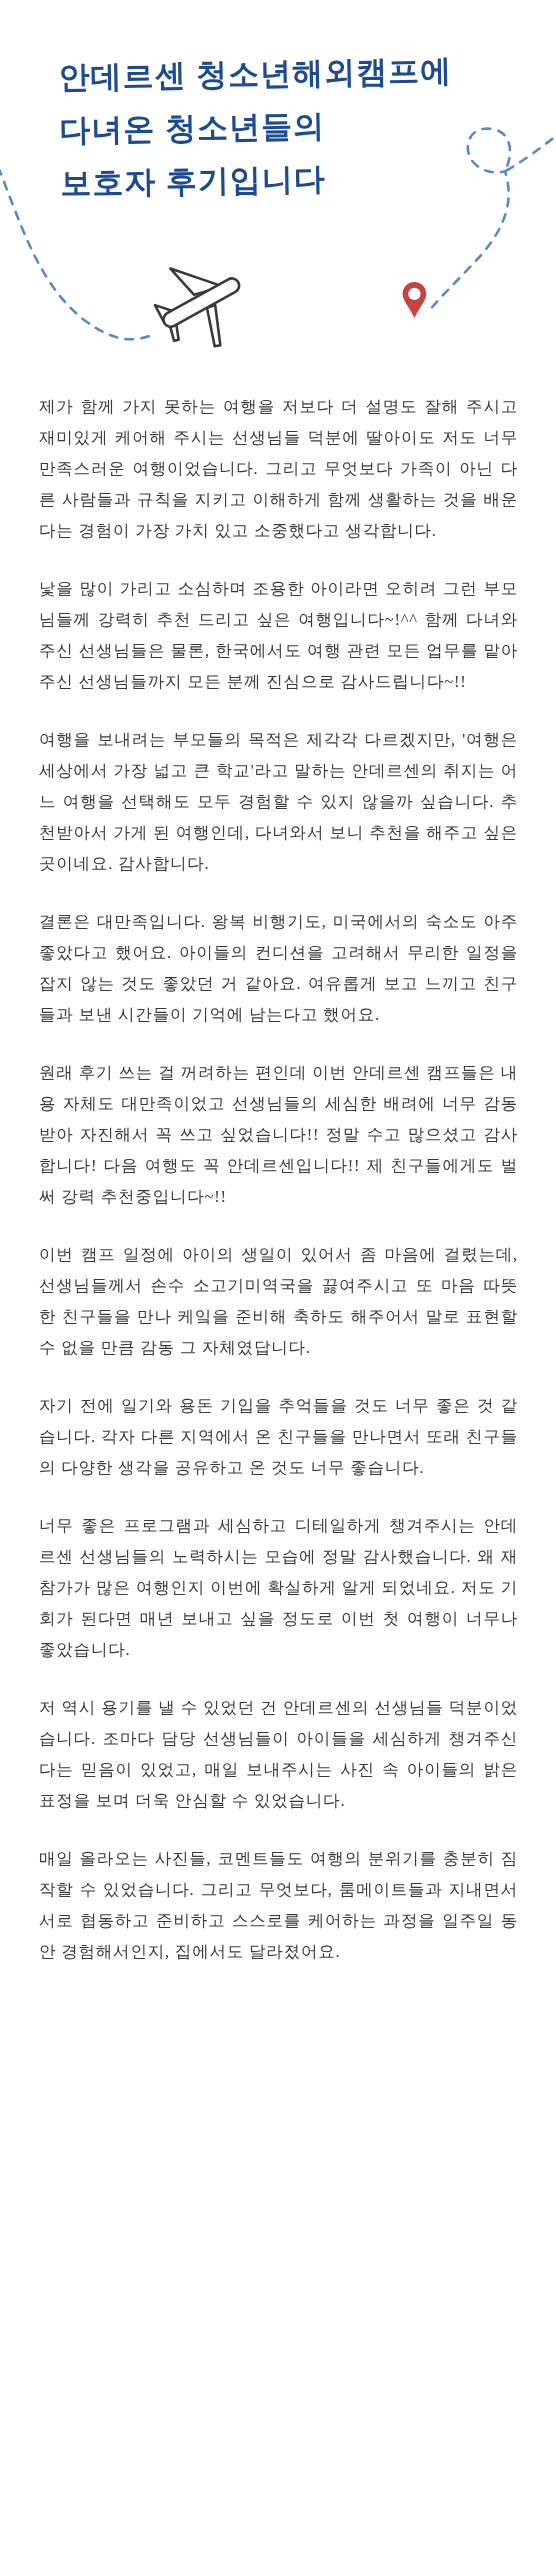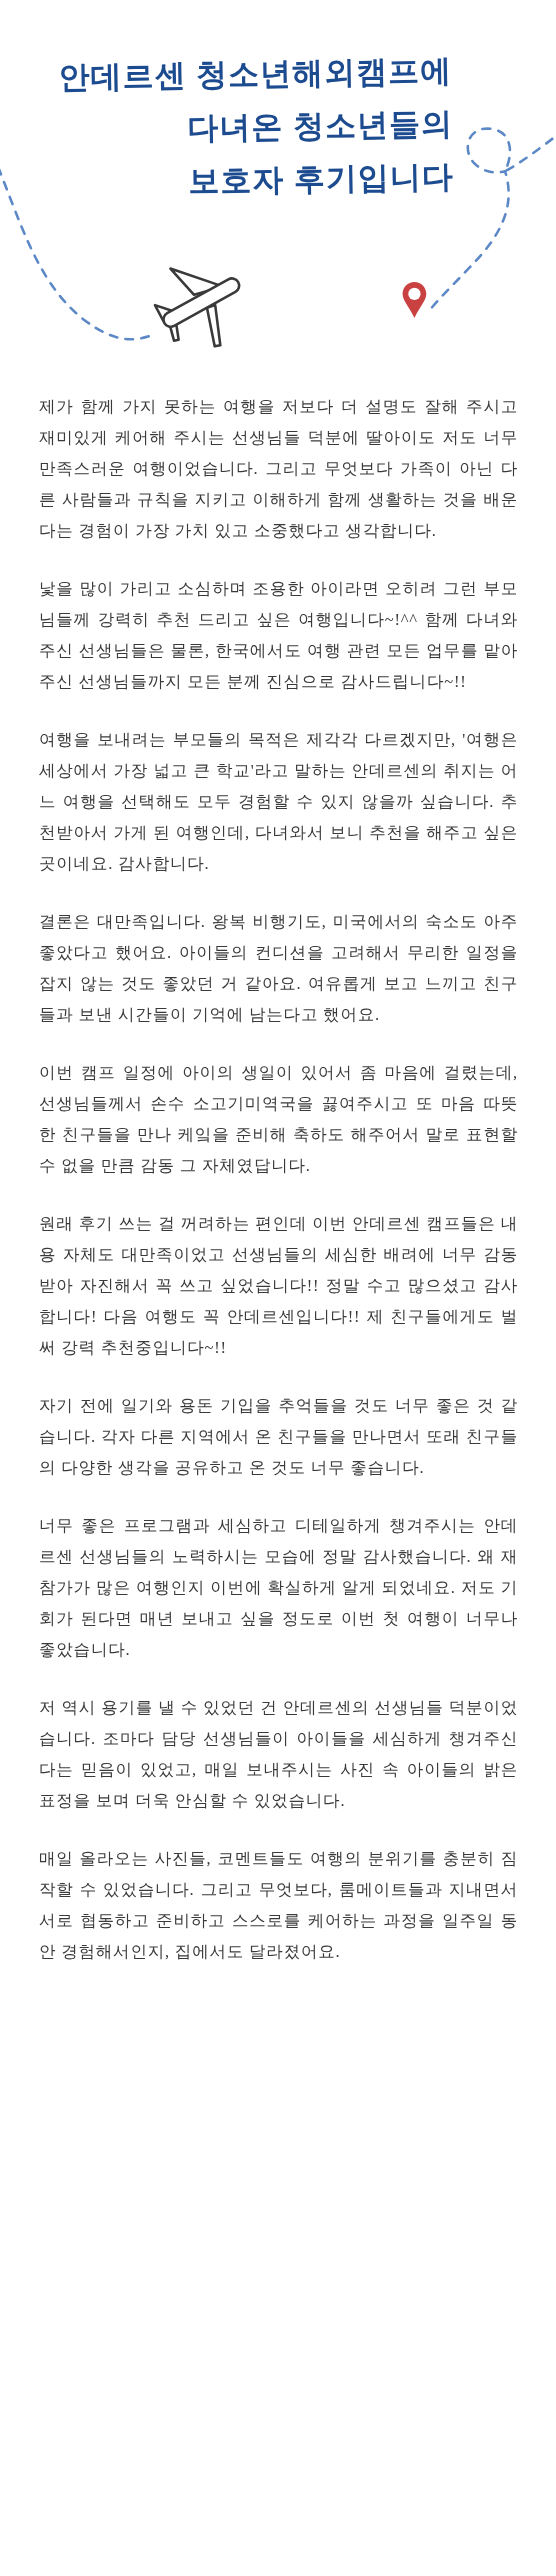--- a/index.html
+++ b/index.html
@@ -1,21 +1,21 @@
 <!DOCTYPE html>
 <html style="font-size:8.2px"><head>
 <meta charset="utf-8">
 <style>
   html,body { margin:0; padding:0; background:#ffffff; }
   .page {
     position:relative; width:556px; height:2707px;
     background:#ffffff; overflow:hidden;
     font-family:"Liberation Serif","DejaVu Serif",serif;
   }
-  header.hero { position:absolute; top:0; left:0; width:556px; height:392px;text-align:right; }
+  header.hero { position:absolute; top:0; left:0; width:556px; height:392px; }
   .title {
     position:absolute; left:58px; top:30px;
     font-family:"Liberation Sans","DejaVu Sans",sans-serif;
     font-weight:700; font-size:31px; line-height:53px;
     color:#1d4b8f; letter-spacing:1px; transform:rotate(-1deg);
     transform-origin:left top; white-space:nowrap;
   }
   .decor { position:absolute; top:0; left:0; width:556px; height:392px; display:block; }
   main.reviews {
     position:absolute; top:391px; left:39px; width:479px;
@@ -65,22 +65,22 @@
         <circle cx="0" cy="-10" r="12" fill="#ffffff"></circle>
       </g>
     </svg>
   </header>
 
   <main class="reviews">
     <p>제가 함께 가지 못하는 여행을 저보다 더 설명도 잘해 주시고 재미있게 케어해 주시는 선생님들 덕분에 딸아이도 저도 너무 만족스러운 여행이었습니다. 그리고 무엇보다 가족이 아닌 다른 사람들과 규칙을 지키고 이해하게 함께 생활하는 것을 배운다는 경험이 가장 가치 있고 소중했다고 생각합니다.</p>
     <p>낯을 많이 가리고 소심하며 조용한 아이라면 오히려 그런 부모님들께 강력히 추천 드리고 싶은 여행입니다~!^^ 함께 다녀와 주신 선생님들은 물론, 한국에서도 여행 관련 모든 업무를 맡아 주신 선생님들까지 모든 분께 진심으로 감사드립니다~!!</p>
     <p>여행을 보내려는 부모들의 목적은 제각각 다르겠지만, '여행은 세상에서 가장 넓고 큰 학교'라고 말하는 안데르센의 취지는 어느 여행을 선택해도 모두 경험할 수 있지 않을까 싶습니다. 추천받아서 가게 된 여행인데, 다녀와서 보니 추천을 해주고 싶은 곳이네요. 감사합니다.</p>
     <p>결론은 대만족입니다. 왕복 비행기도, 미국에서의 숙소도 아주 좋았다고 했어요. 아이들의 컨디션을 고려해서 무리한 일정을 잡지 않는 것도 좋았던 거 같아요. 여유롭게 보고 느끼고 친구들과 보낸 시간들이 기억에 남는다고 했어요.</p>
+    <p>원래 후기 쓰는 걸 꺼려하는 편인데 이번 안데르센 캠프들은 내용 자체도 대만족이었고 선생님들의 세심한 배려에 너무 감동받아 자진해서 꼭 쓰고 싶었습니다!! 정말 수고 많으셨고 감사합니다! 다음 여행도 꼭 안데르센입니다!! 제 친구들에게도 벌써 강력 추천중입니다~!!</p>
     <p>이번 캠프 일정에 아이의 생일이 있어서 좀 마음에 걸렸는데, 선생님들께서 손수 소고기미역국을 끓여주시고 또 마음 따뜻한 친구들을 만나 케잌을 준비해 축하도 해주어서 말로 표현할 수 없을 만큼 감동 그 자체였답니다.</p>
-    <p>원래 후기 쓰는 걸 꺼려하는 편인데 이번 안데르센 캠프들은 내용 자체도 대만족이었고 선생님들의 세심한 배려에 너무 감동받아 자진해서 꼭 쓰고 싶었습니다!! 정말 수고 많으셨고 감사합니다! 다음 여행도 꼭 안데르센입니다!! 제 친구들에게도 벌써 강력 추천중입니다~!!</p>
     <p>자기 전에 일기와 용돈 기입을 추억들을 것도 너무 좋은 것 같습니다. 각자 다른 지역에서 온 친구들을 만나면서 또래 친구들의 다양한 생각을 공유하고 온 것도 너무 좋습니다.</p>
     <p>너무 좋은 프로그램과 세심하고 디테일하게 챙겨주시는 안데르센 선생님들의 노력하시는 모습에 정말 감사했습니다. 왜 재참가가 많은 여행인지 이번에 확실하게 알게 되었네요. 저도 기회가 된다면 매년 보내고 싶을 정도로 이번 첫 여행이 너무나 좋았습니다.</p>
     <p>저 역시 용기를 낼 수 있었던 건 안데르센의 선생님들 덕분이었습니다. 조마다 담당 선생님들이 아이들을 세심하게 챙겨주신다는 믿음이 있었고, 매일 보내주시는 사진 속 아이들의 밝은 표정을 보며 더욱 안심할 수 있었습니다.</p>
     <p>매일 올라오는 사진들, 코멘트들도 여행의 분위기를 충분히 짐작할 수 있었습니다. 그리고 무엇보다, 룸메이트들과 지내면서 서로 협동하고 준비하고 스스로를 케어하는 과정을 일주일 동안 경험해서인지, 집에서도 달라졌어요.</p>
 
   </main>
 
 </div>
 
 

